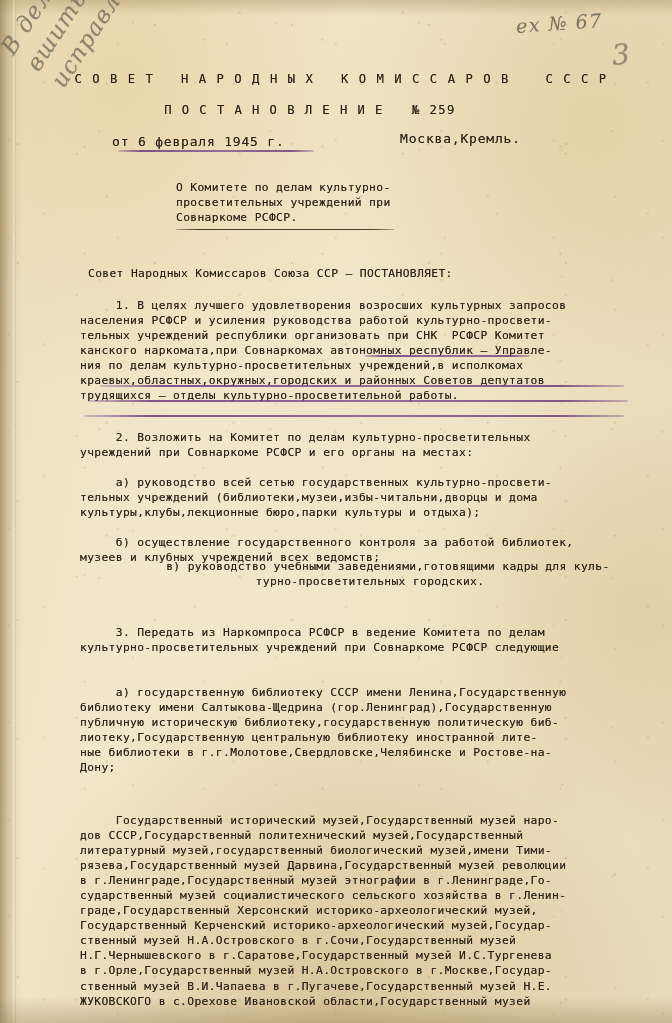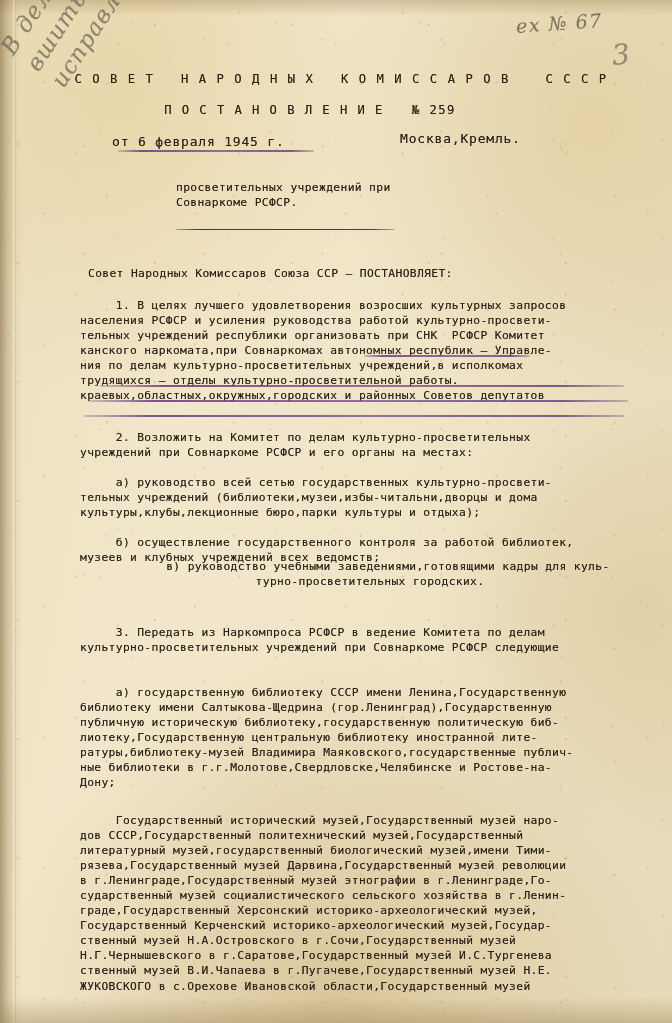--- a/index.html
+++ b/index.html
@@ -132,37 +132,38 @@
   </div>
 
   <div class="blk" style="left:112px;top:131px;width:440px;">
     <div class="line dateline" style="display:inline-block;">от 6 февраля 1945 г.</div>
     <div class="line dateline" style="display:inline-block;position:absolute;left:288px;top:0;">Москва,Кремль.</div>
   </div>
   <div class="ul-purple" style="left:118px;top:150px;width:196px;height:2.2px;"></div>
 
   <div class="blk" style="left:176px;top:180px;width:420px;">
 
+    <div class="line">О Комитете по делам культурно-</div>
     <div class="line">просветительных учреждений при</div>
     <div class="line">Совнаркоме РСФСР.</div>
   </div>
   <div class="ul-black" style="left:176px;top:229px;width:218px;"></div>
 
   <div class="blk" style="left:88px;top:266px;width:560px;">
     <div class="line">Совет Народных Комиссаров Союза ССР – ПОСТАНОВЛЯЕТ:</div>
   </div>
 
   <div class="blk" style="left:80px;top:298px;width:580px;">
     <div class="line">     1. В целях лучшего удовлетворения возросших культурных запросов</div>
     <div class="line">населения РСФСР и усиления руководства работой культурно-просвети-</div>
     <div class="line">тельных учреждений республики организовать при СНК  РСФСР Комитет</div>
     <div class="line">канского наркомата,при Совнаркомах автономных республик – Управле-</div>
     <div class="line">ния по делам культурно-просветительных учреждений,в исполкомах</div>
+    <div class="line">краевых,областных,окружных,городских и районных Советов депутатов</div>
     <div class="line">трудящихся – отделы культурно-просветительной работы.</div>
-    <div class="line">краевых,областных,окружных,городских и районных Советов депутатов</div>
   </div>
 
   <div class="ul-purple" style="left:364px;top:355px;width:166px;"></div>
   <div class="ul-purple" style="left:100px;top:385px;width:524px;"></div>
   <div class="ul-purple" style="left:88px;top:400px;width:540px;"></div>
   <div class="ul-purple" style="left:84px;top:415px;width:540px;height:2px;"></div>
 
   <div class="blk" style="left:80px;top:430px;width:580px;">
     <div class="line">     2. Возложить на Комитет по делам культурно-просветительных</div>
     <div class="line">учреждений при Совнаркоме РСФСР и его органы на местах:</div>
@@ -187,34 +188,34 @@
   <div class="blk" style="left:80px;top:625px;width:580px;">
     <div class="line">     3. Передать из Наркомпроса РСФСР в ведение Комитета по делам</div>
     <div class="line">культурно-просветительных учреждений при Совнаркоме РСФСР следующие</div>
   </div>
 
   <div class="blk" style="left:80px;top:685px;width:580px;">
     <div class="line">     а) государственную библиотеку СССР имени Ленина,Государственную</div>
     <div class="line">библиотеку имени Салтыкова-Щедрина (гор.Ленинград),Государственную</div>
     <div class="line">публичную историческую библиотеку,государственную политическую биб-</div>
     <div class="line">лиотеку,Государственную центральную библиотеку иностранной лите-</div>
-    <div class="line">ратуры,библиотеку-музей Владимира Маяковского,государственные публич-</div>
     <div class="line">ные библиотеки в г.г.Молотове,Свердловске,Челябинске и Ростове-на-</div>
     <div class="line">Дону;</div>
   </div>
 
   <div class="blk" style="left:80px;top:805px;width:590px;margin-top:8px;">
     <div class="line">     Государственный исторический музей,Государственный музей наро-</div>
     <div class="line">дов СССР,Государственный политехнический музей,Государственный</div>
     <div class="line">литературный музей,государственный биологический музей,имени Тими-</div>
     <div class="line">рязева,Государственный музей Дарвина,Государственный музей революции</div>
     <div class="line">в г.Ленинграде,Государственный музей этнографии в г.Ленинграде,Го-</div>
     <div class="line">сударственный музей социалистического сельского хозяйства в г.Ленин-</div>
     <div class="line">граде,Государственный Херсонский историко-археологический музей,</div>
     <div class="line">Государственный Керченский историко-археологический музей,Государ-</div>
     <div class="line">ственный музей Н.А.Островского в г.Сочи,Государственный музей</div>
     <div class="line">Н.Г.Чернышевского в г.Саратове,Государственный музей И.С.Тургенева</div>
+    <div class="line">в г.Орле,Государственный музей Н.А.Островского в г.Москве,Государ-</div>
     <div class="line">ственный музей В.И.Чапаева в г.Пугачеве,Государственный музей Н.Е.</div>
     <div class="line">ЖУКОВСКОГО в с.Орехове Ивановской области,Государственный музей</div>
     <div class="line"></div>
   </div>
 
 </div>
 
 </body></html>

